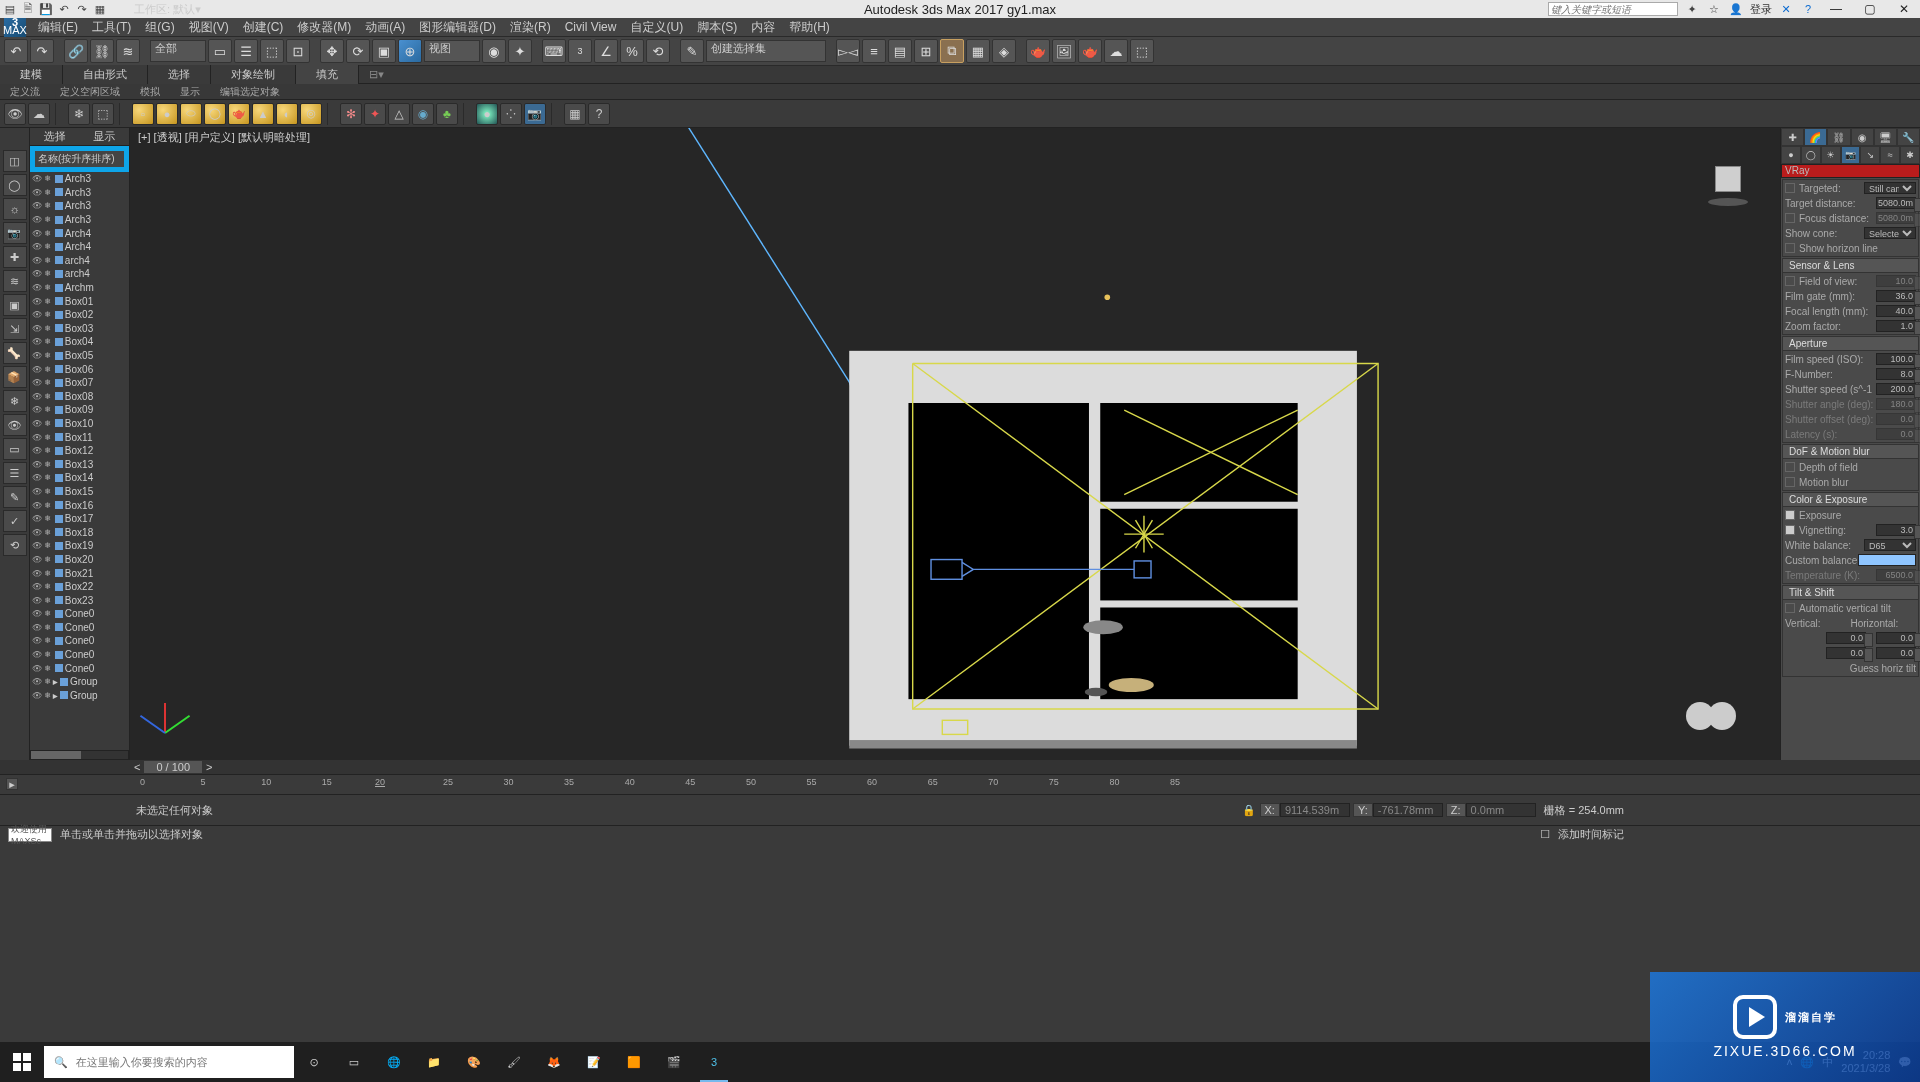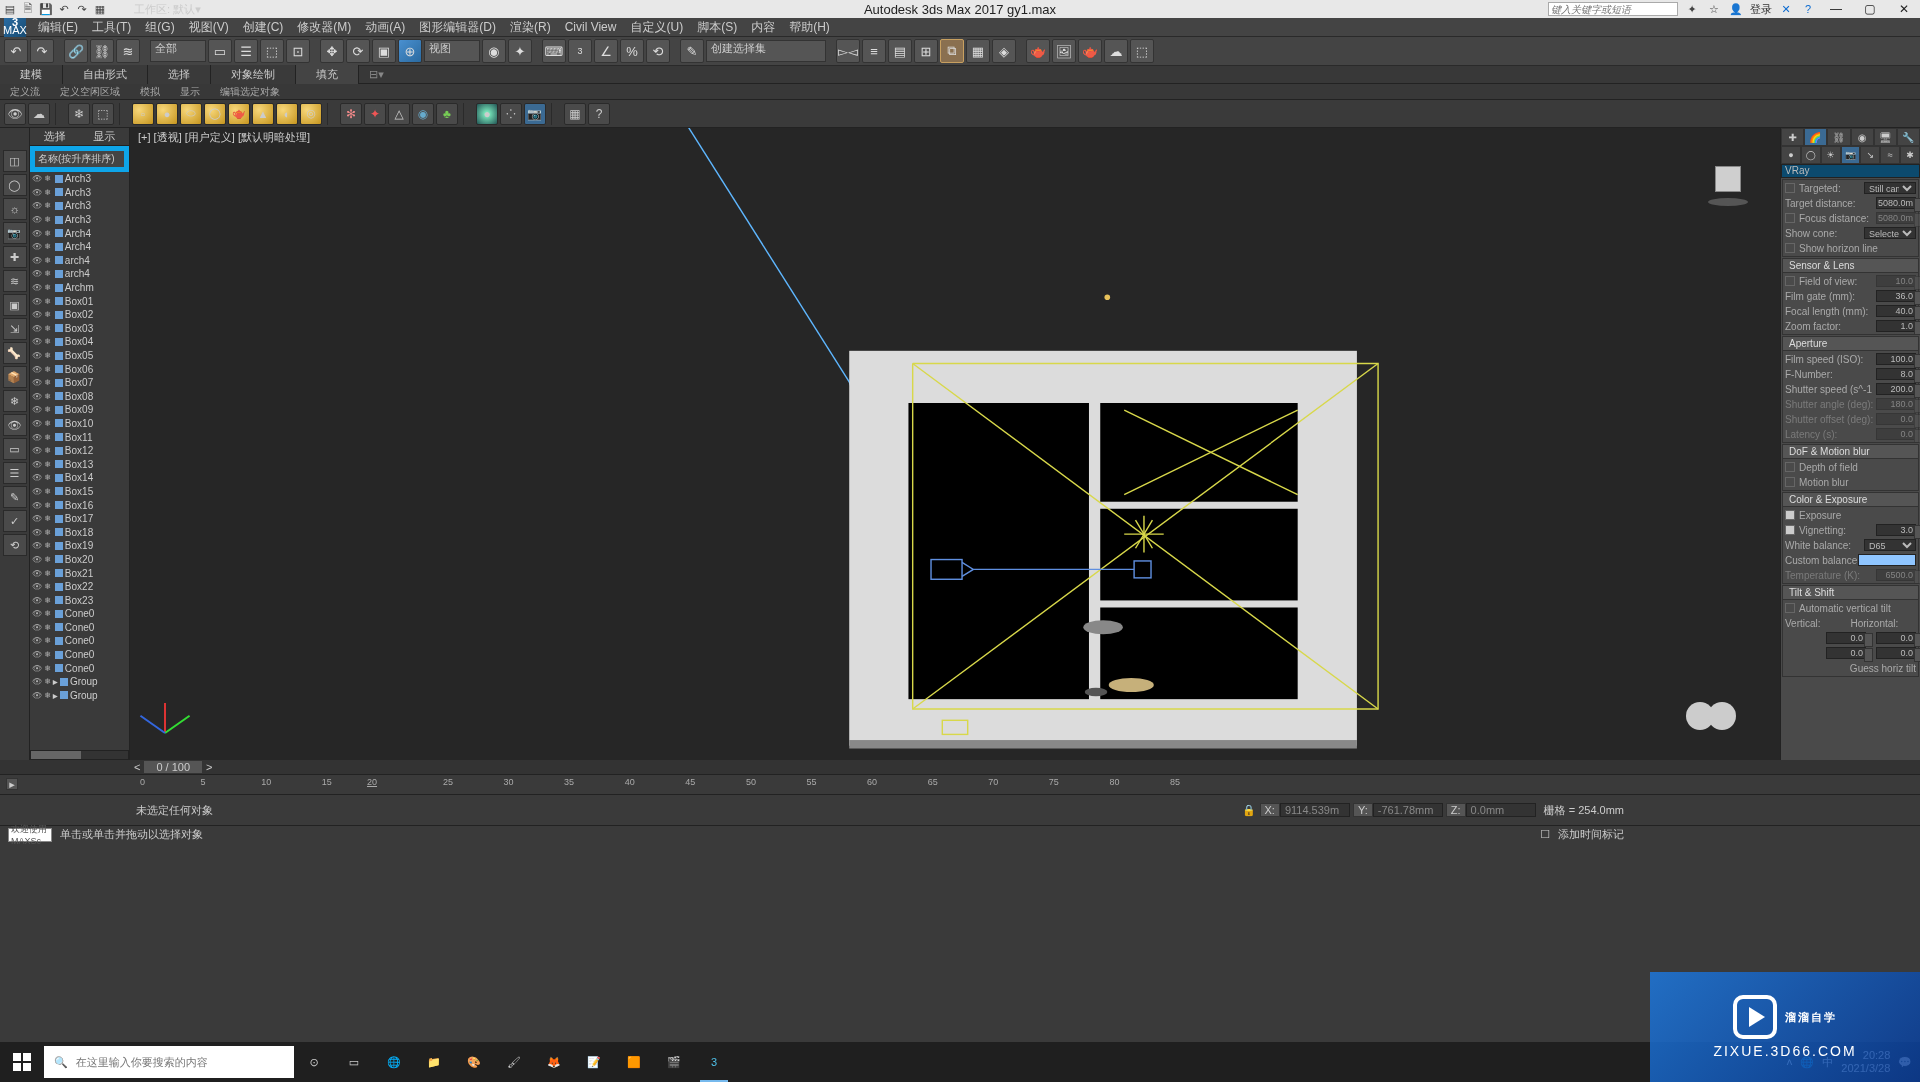--- a/index.html
+++ b/index.html
@@ -69,21 +69,21 @@
 .axistripod .ax {position:absolute;width:2px;height:30px;background:currentColor;left:10px;bottom:5px;transform-origin:bottom;}
 .steerwheels{position:absolute; right:40px; bottom:24px;}
 
 .cmdpanel { width: 140px; background: #4a4a4a; border-left: 1px solid #222; display:flex;flex-direction:column;}
 .cmdtabs { height: 18px; display:flex; background:#444;}
 .cmdtabs .ct { flex:1; border:1px solid #333; display:flex;align-items:center;justify-content:center; font-size:10px;}
 .cmdtabs .ct.on{ background:#3b6a93;}
 .subtabs { height: 18px; display:flex; background:#444;}
 .subtabs .st { flex:1; border:1px solid #333; display:flex;align-items:center;justify-content:center; font-size:9px;}
 .subtabs .st.on { background:#3b6a93;}
-.cmdpanel .hdr { height: 14px; background: #0c4a6e; border:1px solid #222; font-size:10px; padding:0 3px; color:#bbb;}
+.cmdpanel .hdr { height: 14px; background: #b91c1c; border:1px solid #222; font-size:10px; padding:0 3px; color:#bbb;}
 .cmdpanel .pbody { flex:1; overflow:auto; font-size:10px;}
 .roll { border:1px solid #333; margin:1px 1px; }
 .roll .rhdr { background:#555; color:#ddd; font-size:10px; padding:1px 6px; border-bottom:1px solid #333;}
 .roll .rbody { padding:1px 2px; display:flex; flex-direction:column; gap:1px;}
 .field { display:flex; align-items:center; height:14px;}
 .field label { flex:1; color:#aaa; font-size:10px; white-space:nowrap; overflow:hidden;}
 .field .spin { width:40px; height:12px; background:#333; border:1px solid #222; color:#bbb; font-size:9px; text-align:right; padding-right:2px; position:relative;}
 .field .spin::after{content:"";position:absolute;right:-8px;top:0;width:7px;height:12px;background:#555;border:1px solid #333;}
 .field .ck { width:10px;height:10px;border:1px solid #666;margin-right:4px;display:inline-block;}
 .field .ck.on{ background:#ccc;}
@@ -568,21 +568,21 @@
   <span>&gt;</span>
 </div>
 
 <div class="trackbar">
   <div style="position:absolute;left:6px;top:3px;width:12px;height:12px;background:#555;border:1px solid #333;display:flex;align-items:center;justify-content:center;">▸</div>
   <div class="scale" id="timeticks">
       <div class="tick" style="left: 0px;">0</div>
       <div class="tick" style="left: 60.5882px;">5</div>
       <div class="tick" style="left: 121.176px;">10</div>
       <div class="tick" style="left: 181.765px;">15</div>
-      <div class="tick" style="left: 227px; text-decoration: underline;">20</div>
+      <div class="tick" style="left: 235px; text-decoration: underline;">20</div>
       <div class="tick" style="left: 302.941px;">25</div>
       <div class="tick" style="left: 363.529px;">30</div>
       <div class="tick" style="left: 424.118px;">35</div>
       <div class="tick" style="left: 484.706px;">40</div>
       <div class="tick" style="left: 545.294px;">45</div>
       <div class="tick" style="left: 605.882px;">50</div>
       <div class="tick" style="left: 666.471px;">55</div>
       <div class="tick" style="left: 727.059px;">60</div>
       <div class="tick" style="left: 787.647px;">65</div>
       <div class="tick" style="left: 848.235px;">70</div>

